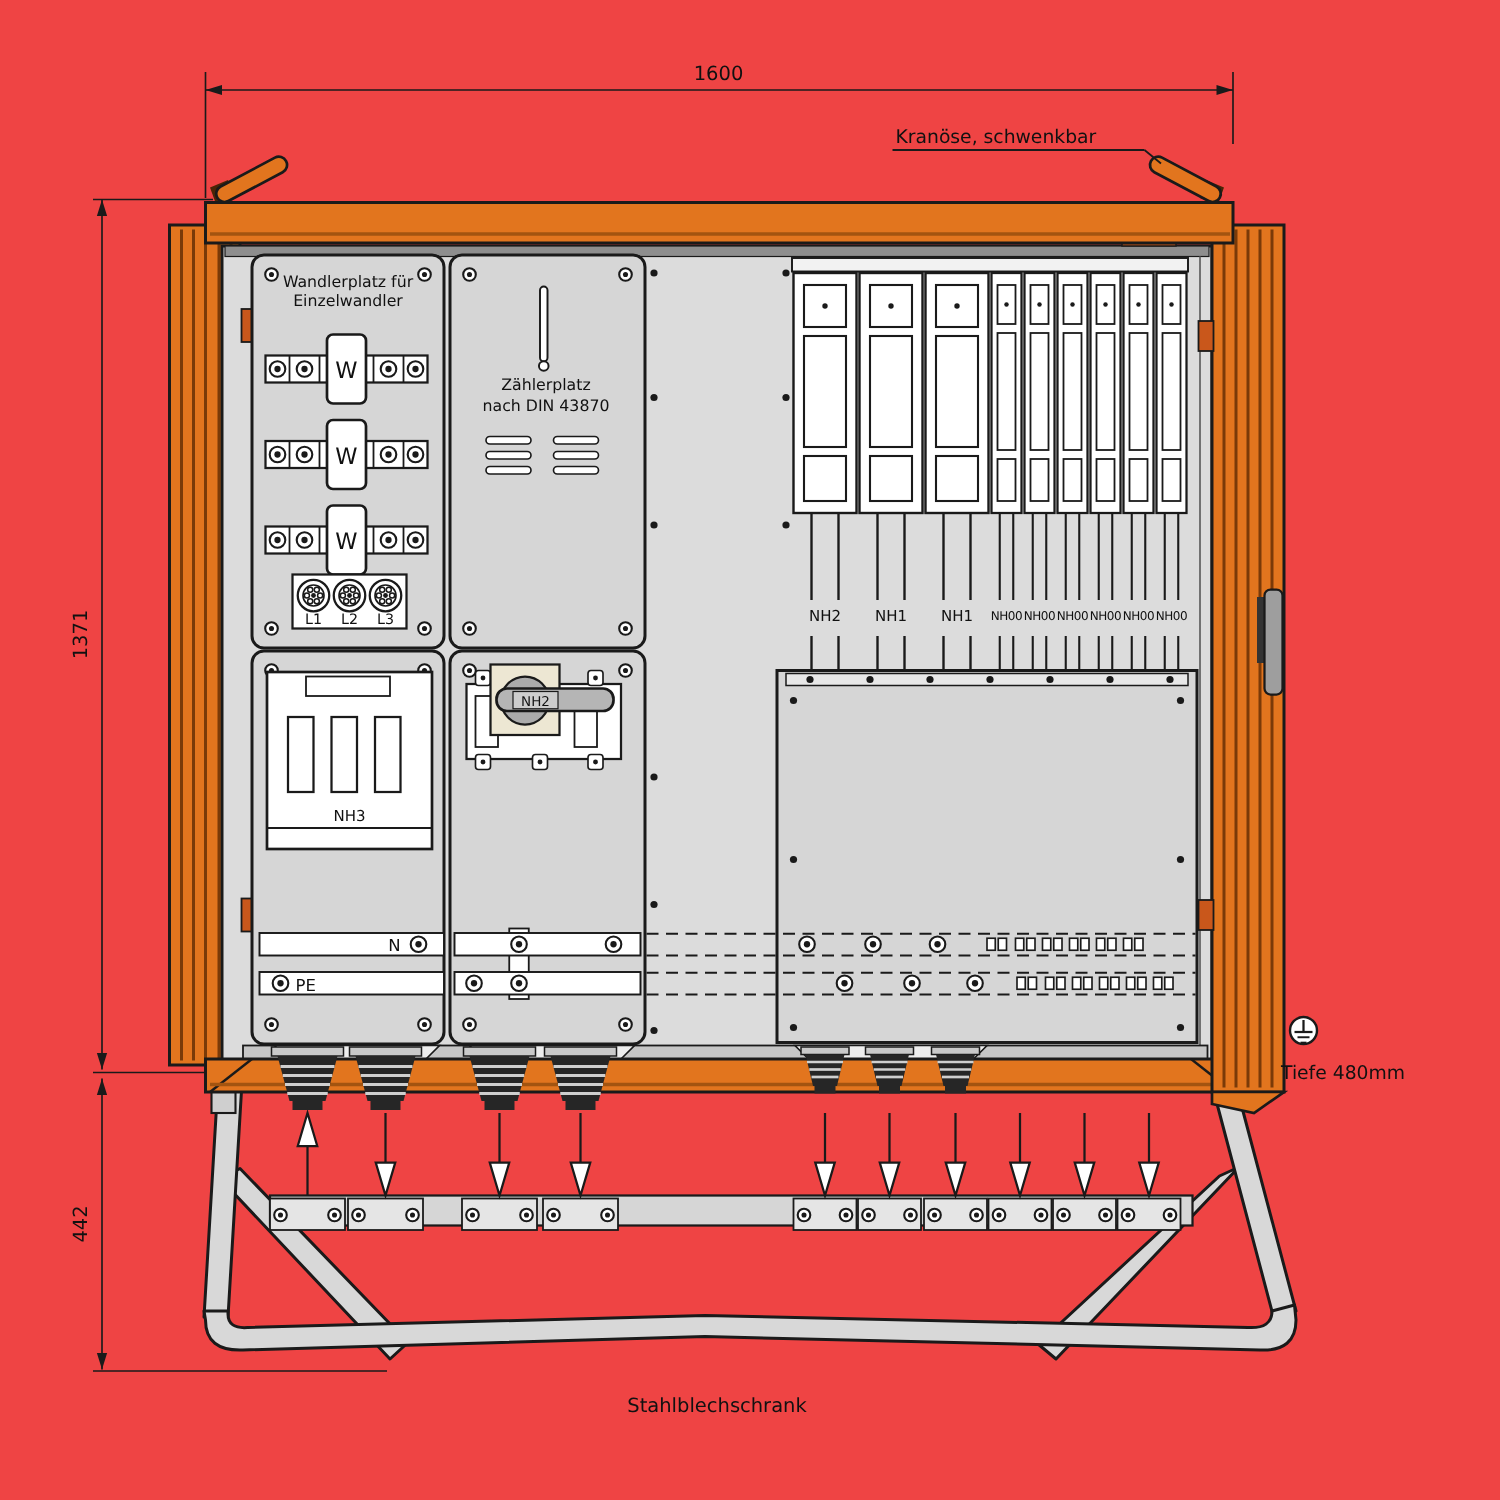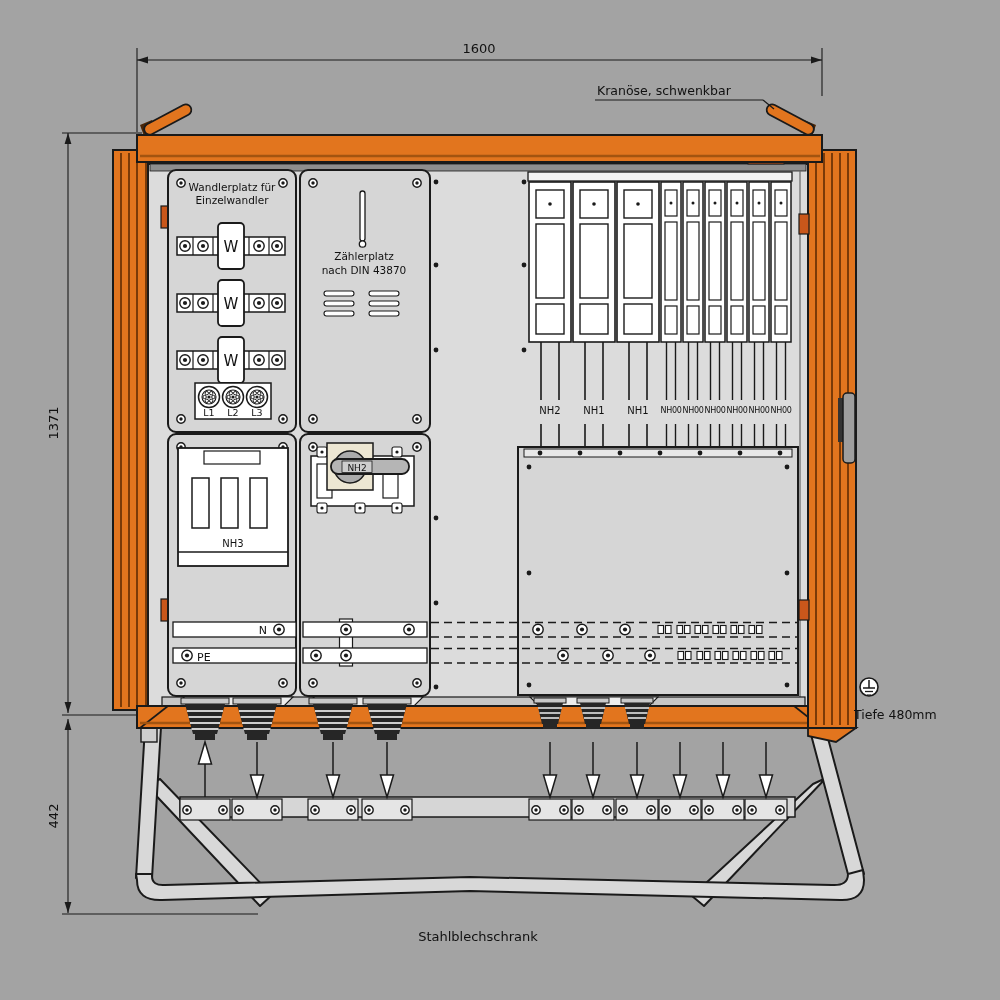--- a/index.html
+++ b/index.html
@@ -1,16 +1,16 @@
 <!DOCTYPE html>
 <html><head>
 <meta charset="utf-8">
 <style>
   html,body{margin:0;padding:0;background:#ffffff;}
-  .canvas{position:relative;width:1000px;height:1000px;background:#a3a3a3;overflow:hidden;}
+  .canvas{position:relative;width:1000px;height:1000px;background:#ef4444;overflow:hidden;}
   svg{position:absolute;left:0;top:0;}
   text{font-family:"DejaVu Sans","Liberation Sans",sans-serif;fill:#111;}
   .dim{font-size:13px;}
   .note{font-size:12.5px;}
   .mod{font-size:10.5px;}
   .strip{font-size:10px;}
   .strip-s{font-size:8px;letter-spacing:-0.3px;}
   .tiny{font-size:9.5px;}
 </style>
 </head>

